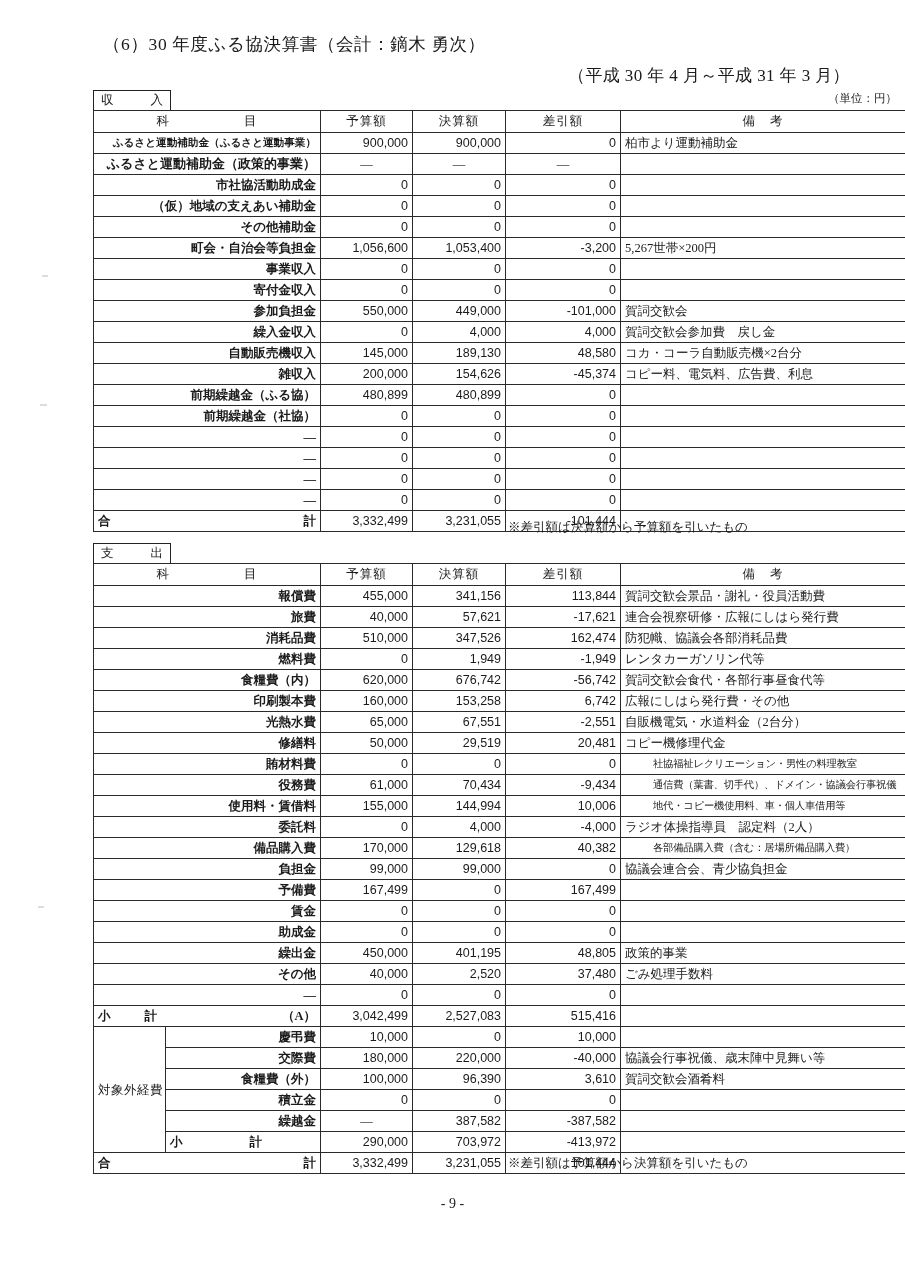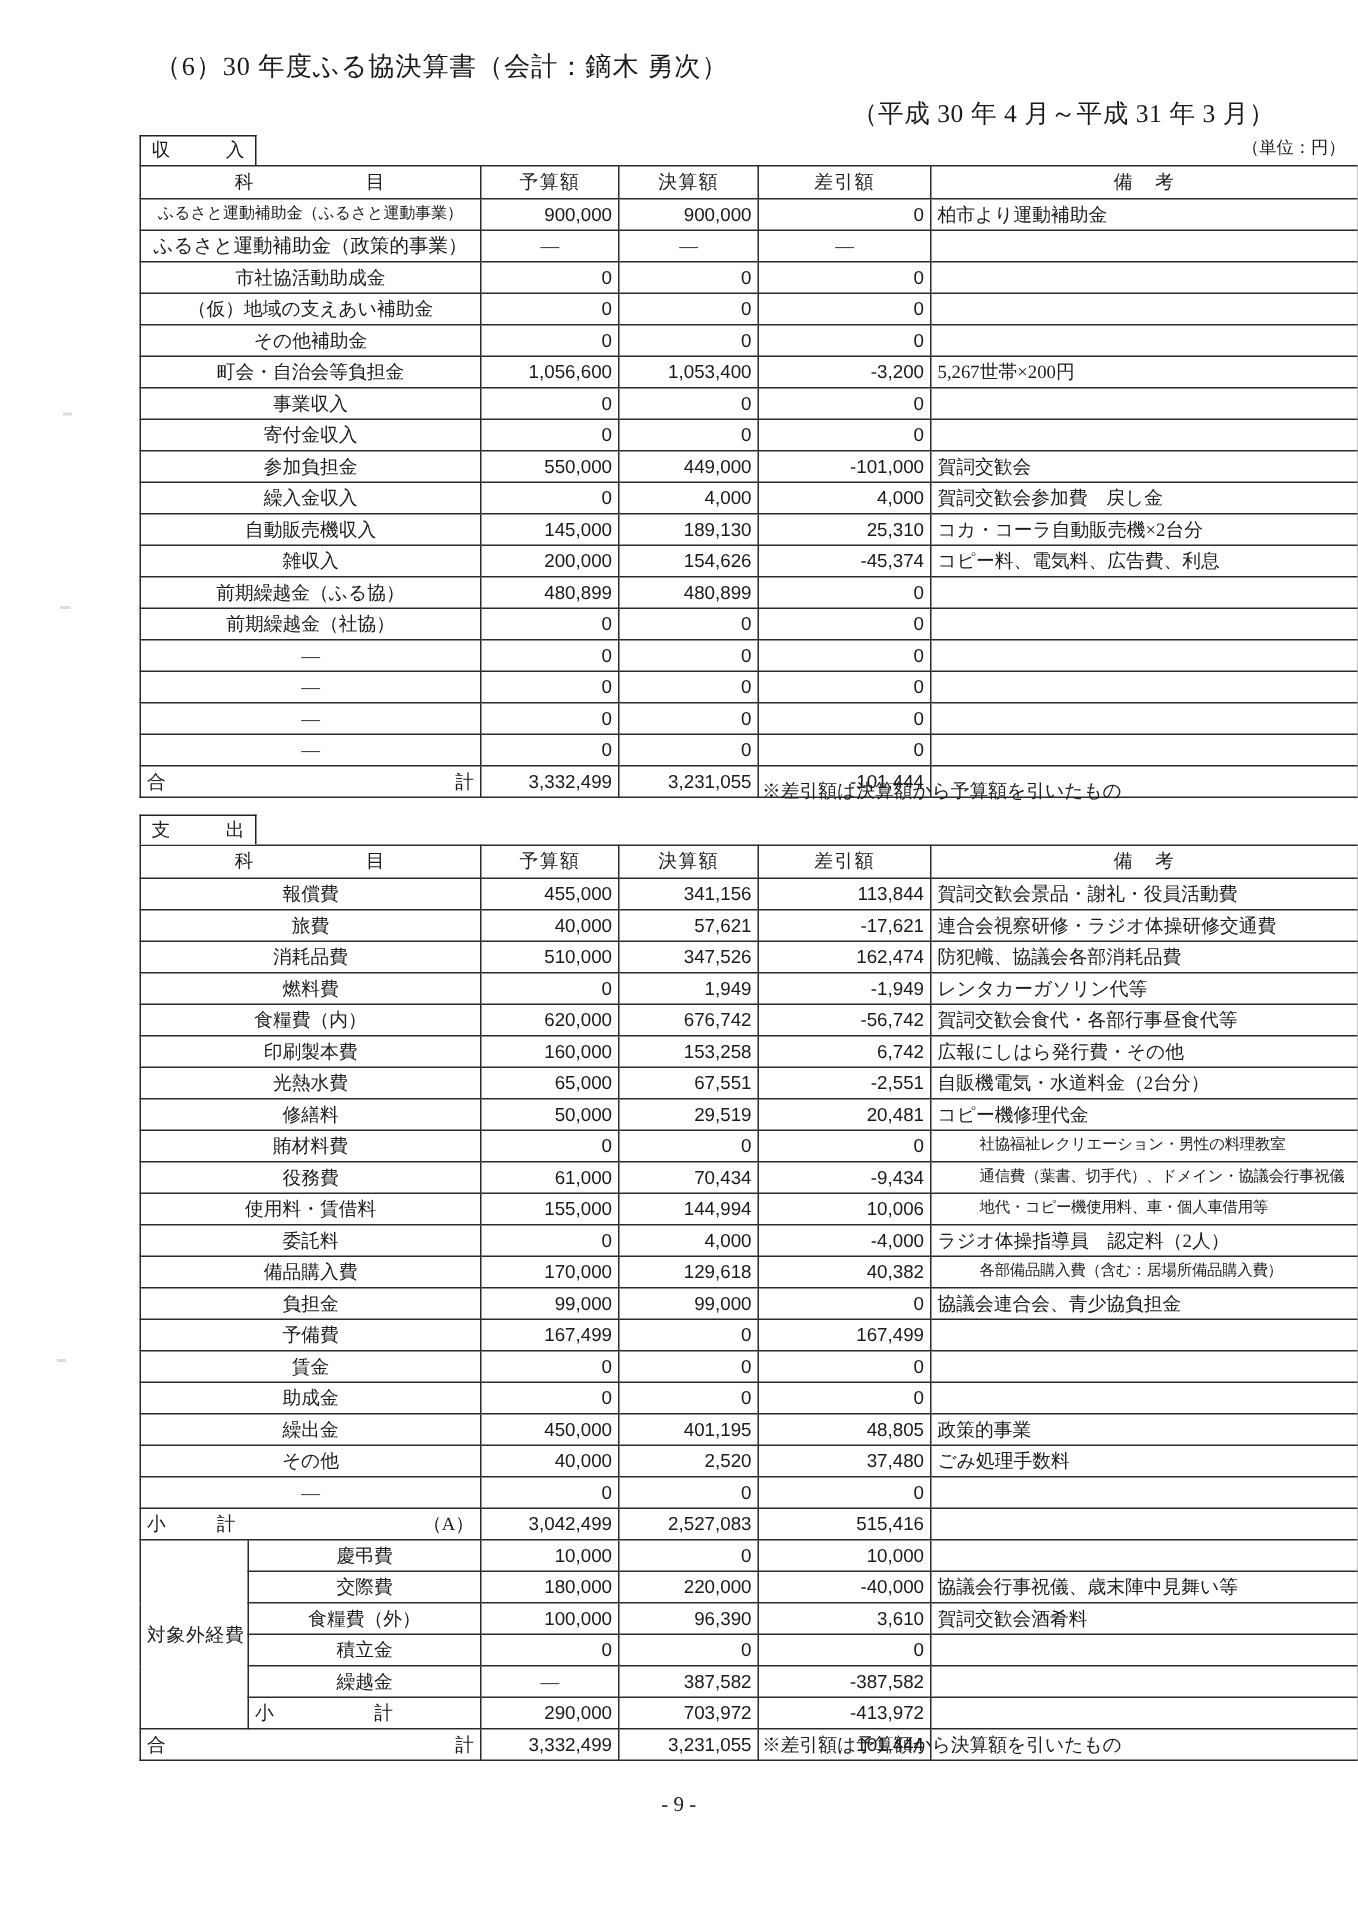--- a/index.html
+++ b/index.html
@@ -108,22 +108,23 @@
     text-align: right;
     padding-right: 5px;
     font-family: "Liberation Sans", sans-serif;
     font-size: 13px;
   }
   td.num.dash {
     text-align: center;
     font-family: "Liberation Serif", serif;
   }
   td.name {
-    text-align: center;
+    text-align: right;
     padding-left: 6px;
+    font-weight: bold;
   }
   td.rem {
     text-align: left;
     padding-left: 5px;
     font-size: 12px;
     margin-left: 10px;
   }
   td.rem.tiny { font-size: 10.3px; letter-spacing: -0.2px; padding-left: 32px; }
   .spread {
     display: flex;
@@ -277,21 +278,21 @@
             <td class="name">繰入金収入</td>
             <td class="num">0</td>
             <td class="num">4,000</td>
             <td class="num">4,000</td>
             <td class="rem">賀詞交歓会参加費　戻し金</td>
           </tr>
           <tr>
             <td class="name">自動販売機収入</td>
             <td class="num">145,000</td>
             <td class="num">189,130</td>
-            <td class="num">25,310</td>
+            <td class="num">48,580</td>
             <td class="rem">コカ・コーラ自動販売機×2台分</td>
           </tr>
           <tr>
             <td class="name">雑収入</td>
             <td class="num">200,000</td>
             <td class="num">154,626</td>
             <td class="num">-45,374</td>
             <td class="rem">コピー料、電気料、広告費、利息</td>
           </tr>
           <tr>
@@ -396,21 +397,21 @@
             <td class="num">455,000</td>
             <td class="num">341,156</td>
             <td class="num">113,844</td>
             <td class="rem">賀詞交歓会景品・謝礼・役員活動費</td>
           </tr>
           <tr>
             <td class="name" colspan="2">旅費</td>
             <td class="num">40,000</td>
             <td class="num">57,621</td>
             <td class="num">-17,621</td>
-            <td class="rem">連合会視察研修・ラジオ体操研修交通費</td>
+            <td class="rem">連合会視察研修・広報にしはら発行費</td>
           </tr>
           <tr>
             <td class="name" colspan="2">消耗品費</td>
             <td class="num">510,000</td>
             <td class="num">347,526</td>
             <td class="num">162,474</td>
             <td class="rem">防犯幟、協議会各部消耗品費</td>
           </tr>
           <tr>
             <td class="name" colspan="2">燃料費</td>

